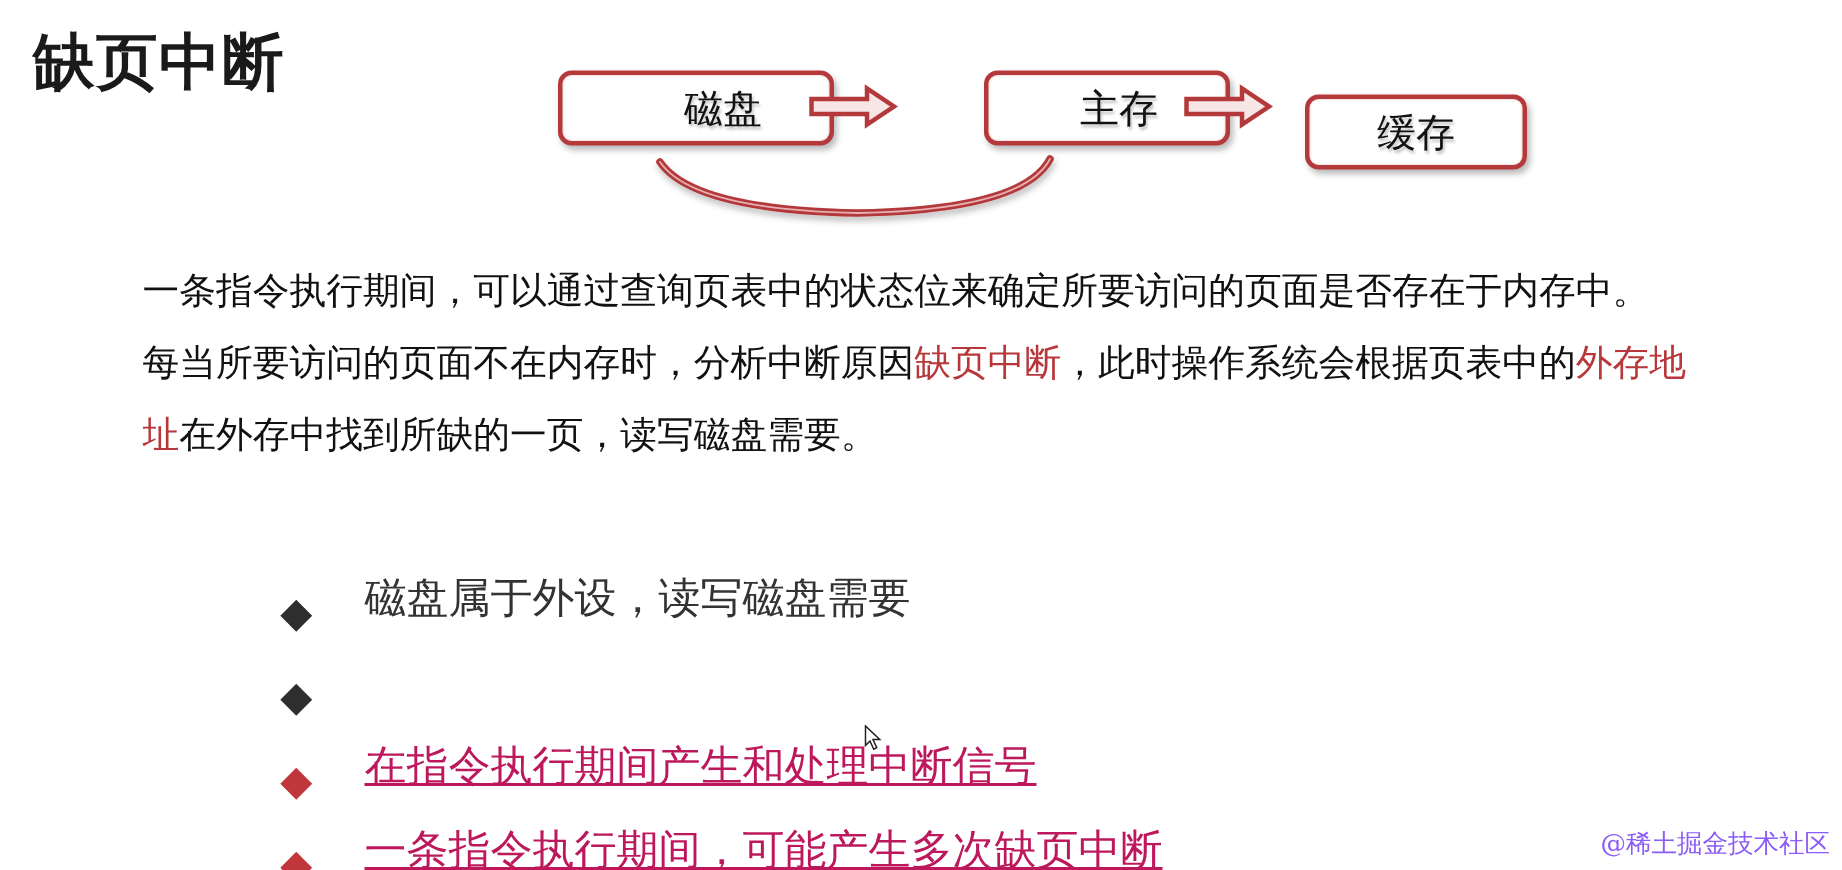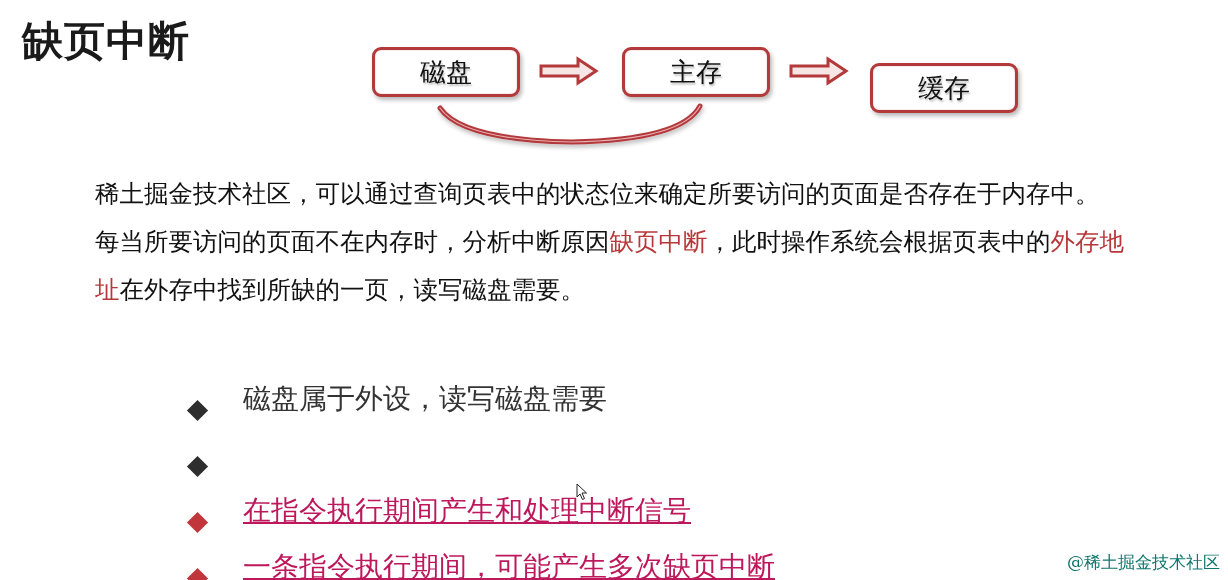--- a/index.html
+++ b/index.html
@@ -35,36 +35,36 @@
   }
   .bullet .diamond {
     width:15px; height:15px; transform:rotate(45deg);
     background:#2e2e2e; margin-left:4px; margin-right:38px;
   }
   .bullet.redline { color:#be185d;text-decoration:underline; }
   .bullet.redline .diamond { background:#c0363a; }
   .cursor { position:absolute; left:576px; top:483px; width:12px; height:18px; }
   .watermark {
     position:absolute; right:8px; bottom:6px;
-    font-size:17px; color:#0f766e; font-family:"DejaVu Serif","Liberation Serif",serif;
+    font-size:17px; color:#8b5cf6; font-family:"DejaVu Serif","Liberation Serif",serif;
   }
 </style>
 </head>
 <body>
 
 <div class="title">缺页中断</div>
 
 <div>
-  <div class="box" style="left:372px;">
+  <div class="box" style="left:372px;padding-left:36px;">
     <span>磁盘</span>
   </div>
   <svg class="arrow" style="left:538px;" viewBox="0 0 62 30">
     <path d="M3 10 L40 10 L40 3 L58 15 L40 27 L40 20 L3 20 Z" fill="#f7e6e6" stroke="#b3393b" stroke-width="3" stroke-linejoin="miter"></path>
   </svg>
-  <div class="box" style="left:622px;">
+  <div class="box" style="left:656px;padding-left:16px;">
     <span>主存</span>
   </div>
   <svg class="arrow" style="left:788px;" viewBox="0 0 62 30">
     <path d="M3 10 L40 10 L40 3 L58 15 L40 27 L40 20 L3 20 Z" fill="#f7e6e6" stroke="#b3393b" stroke-width="3" stroke-linejoin="miter"></path>
   </svg>
   <div class="box" style="left:870px;margin-top:16px;">
     <span>缓存</span>
   </div>
   <svg class="arc" viewBox="0 0 280 52">
     <defs>
@@ -72,21 +72,21 @@
         <feDropShadow dx="1" dy="3" stdDeviation="2" flood-color="#000" flood-opacity="0.25"></feDropShadow>
       </filter>
     </defs>
     <path d="M8 8 Q 30 40 140 42 Q 250 40 268 6" fill="none" stroke="#b3393b" stroke-width="5" stroke-linecap="round" filter="url(#sh)"></path>
     <path d="M8 8 Q 30 40 140 42 Q 250 40 268 6" fill="none" stroke="#e8b0b0" stroke-width="1.2" stroke-linecap="round"></path>
   </svg>
 </div>
 
 <div class="para">
   <div>
-    <span>稀土掘金技术社区，可以通过查询页表中的状态位来确定所要访问的页面是否存在于内存中。</span>
+    <span>一条指令执行期间，可以通过查询页表中的状态位来确定所要访问的页面是否存在于内存中。</span>
   </div>
   <div>
     <span>每当所要访问的页面不在内存时，分析中断原因</span><span class="red">缺页中断</span><span>，此时操作系统会根据页表中的</span><span class="red">外存地</span>
   </div>
   <div>
     <span class="red">址</span><span>在外存中找到所缺的一页，读写磁盘需要。</span>
   </div>
 </div>
 
 <div class="bullets">

